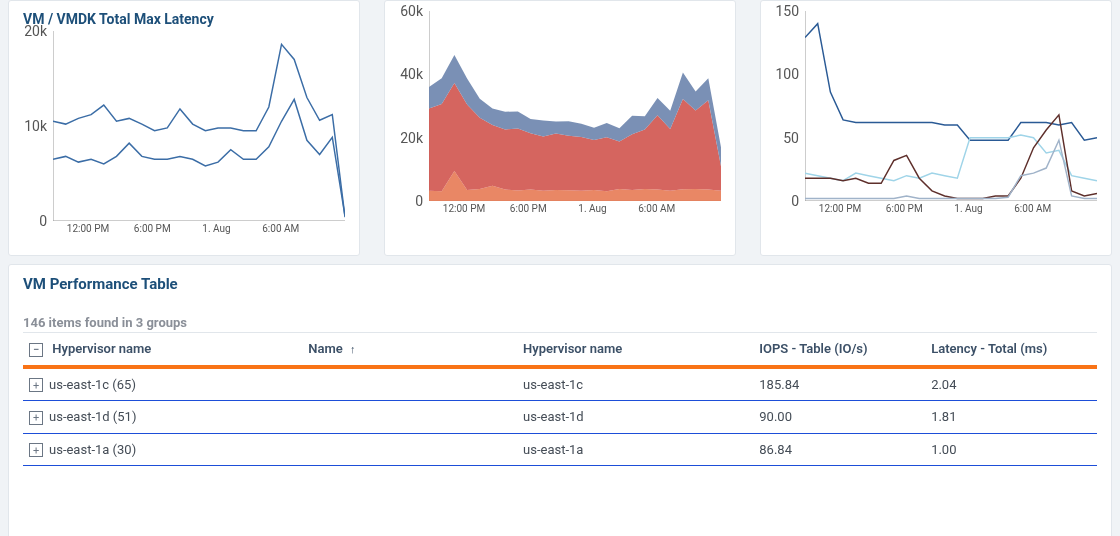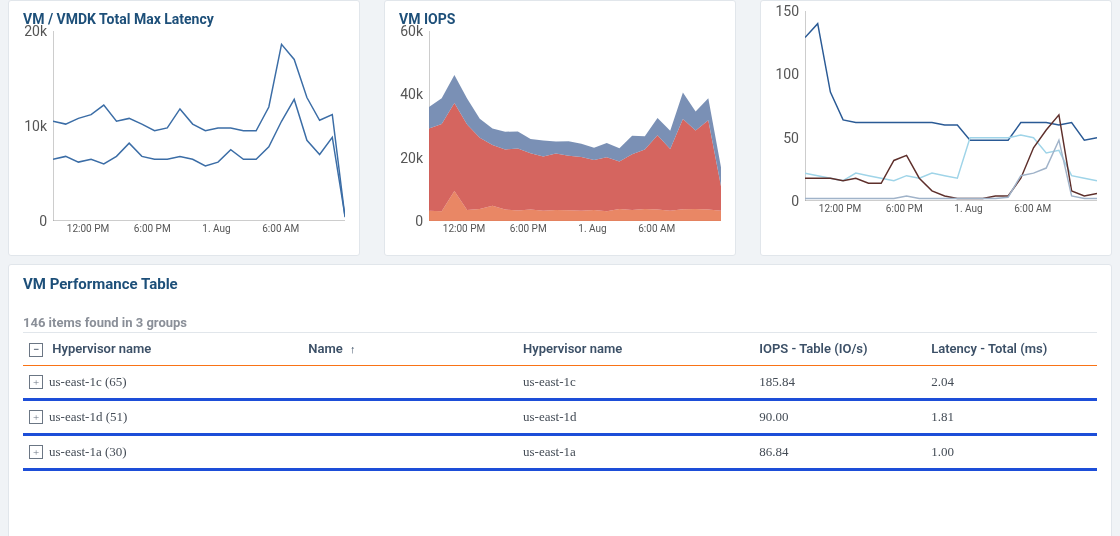--- a/index.html
+++ b/index.html
@@ -102,27 +102,26 @@
     width: 100%;
     border-collapse: collapse;
     font-size: 13px;
   }
   thead th {
     text-align: left;
     font-weight: 600;
     color: #3c5067;
     padding: 8px 6px;
     border-top: 1px solid #e1e6eb;
-    border-bottom: 1px solid #f97316;
+    border-bottom: 4px solid #f97316;
   }
   tbody td {
     padding: 8px 6px;
-    border-bottom: 3px solid #1d4ed8;
+    border-bottom: 1px solid #1d4ed8;
     color: #444c56;
-    font-family: Liberation Serif, serif;
   }
   .exp-btn {
     display: inline-flex;
     align-items: center;
     justify-content: center;
     width: 14px;
     height: 14px;
     border: 1px solid #6b7684;
     color: #6b7684;
     font-size: 11px;
@@ -164,21 +163,20 @@
         <div class="plot">
           <svg viewBox="0 0 300 190" preserveAspectRatio="none">
             <path d="M0 0 L0 190 L300 190" fill="none" class="axis-line"></path>
             <polyline points="0,90.25 13.043478260869565,93.1 26.08695652173913,87.39999999999999 39.130434782608695,83.6 52.17391304347826,74.10000000000001 65.21739130434783,90.25 78.26086956521739,87.39999999999999 91.30434782608697,93.1 104.34782608695652,99.75 117.3913043478261,96.9 130.43478260869566,77.9 143.47826086956522,93.1 156.52173913043478,99.75 169.56521739130434,96.9 182.60869565217394,96.9 195.65217391304347,99.75 208.69565217391303,99.75 221.7391304347826,76 234.7826086956522,13.299999999999983 247.82608695652175,28.5 260.8695652173913,66.5 273.9130434782609,89.3 286.95652173913044,83.6 300,186.2" fill="none" stroke="#3b6da6" stroke-width="1.5"></polyline>
             <polyline points="0,128.25 13.043478260869565,125.39999999999999 26.08695652173913,131.1 39.130434782608695,128.25 52.17391304347826,133 65.21739130434783,125.39999999999999 78.26086956521739,112.10000000000001 91.30434782608697,125.39999999999999 104.34782608695652,128.25 117.3913043478261,128.25 130.43478260869566,125.39999999999999 143.47826086956522,128.25 156.52173913043478,134.9 169.56521739130434,131.1 182.60869565217394,118.75 195.65217391304347,128.25 208.69565217391303,128.25 221.7391304347826,115.89999999999999 234.7826086956522,90.25 247.82608695652175,68.39999999999999 260.8695652173913,109.25 273.9130434782609,123.5 286.95652173913044,106.4 300,185.25" fill="none" stroke="#3b6da6" stroke-width="1.5"></polyline>
           </svg>
         </div>
       </div>
   </div>
   <div class="card chart-card">
-    <div class="card-title">VM IOPS</div>
     <div class="chart-body">
         <div class="y-axis">
           <div class="y-label" style="top: 100%;">0</div>
           <div class="y-label" style="top: 66.6667%;">20k</div>
           <div class="y-label" style="top: 33.3333%;">40k</div>
           <div class="y-label" style="top: 0%;">60k</div>
         </div>
         <div class="x-axis">
           <div class="x-label" style="left: 12%;">12:00 PM</div>
           <div class="x-label" style="left: 34%;">6:00 PM</div>

